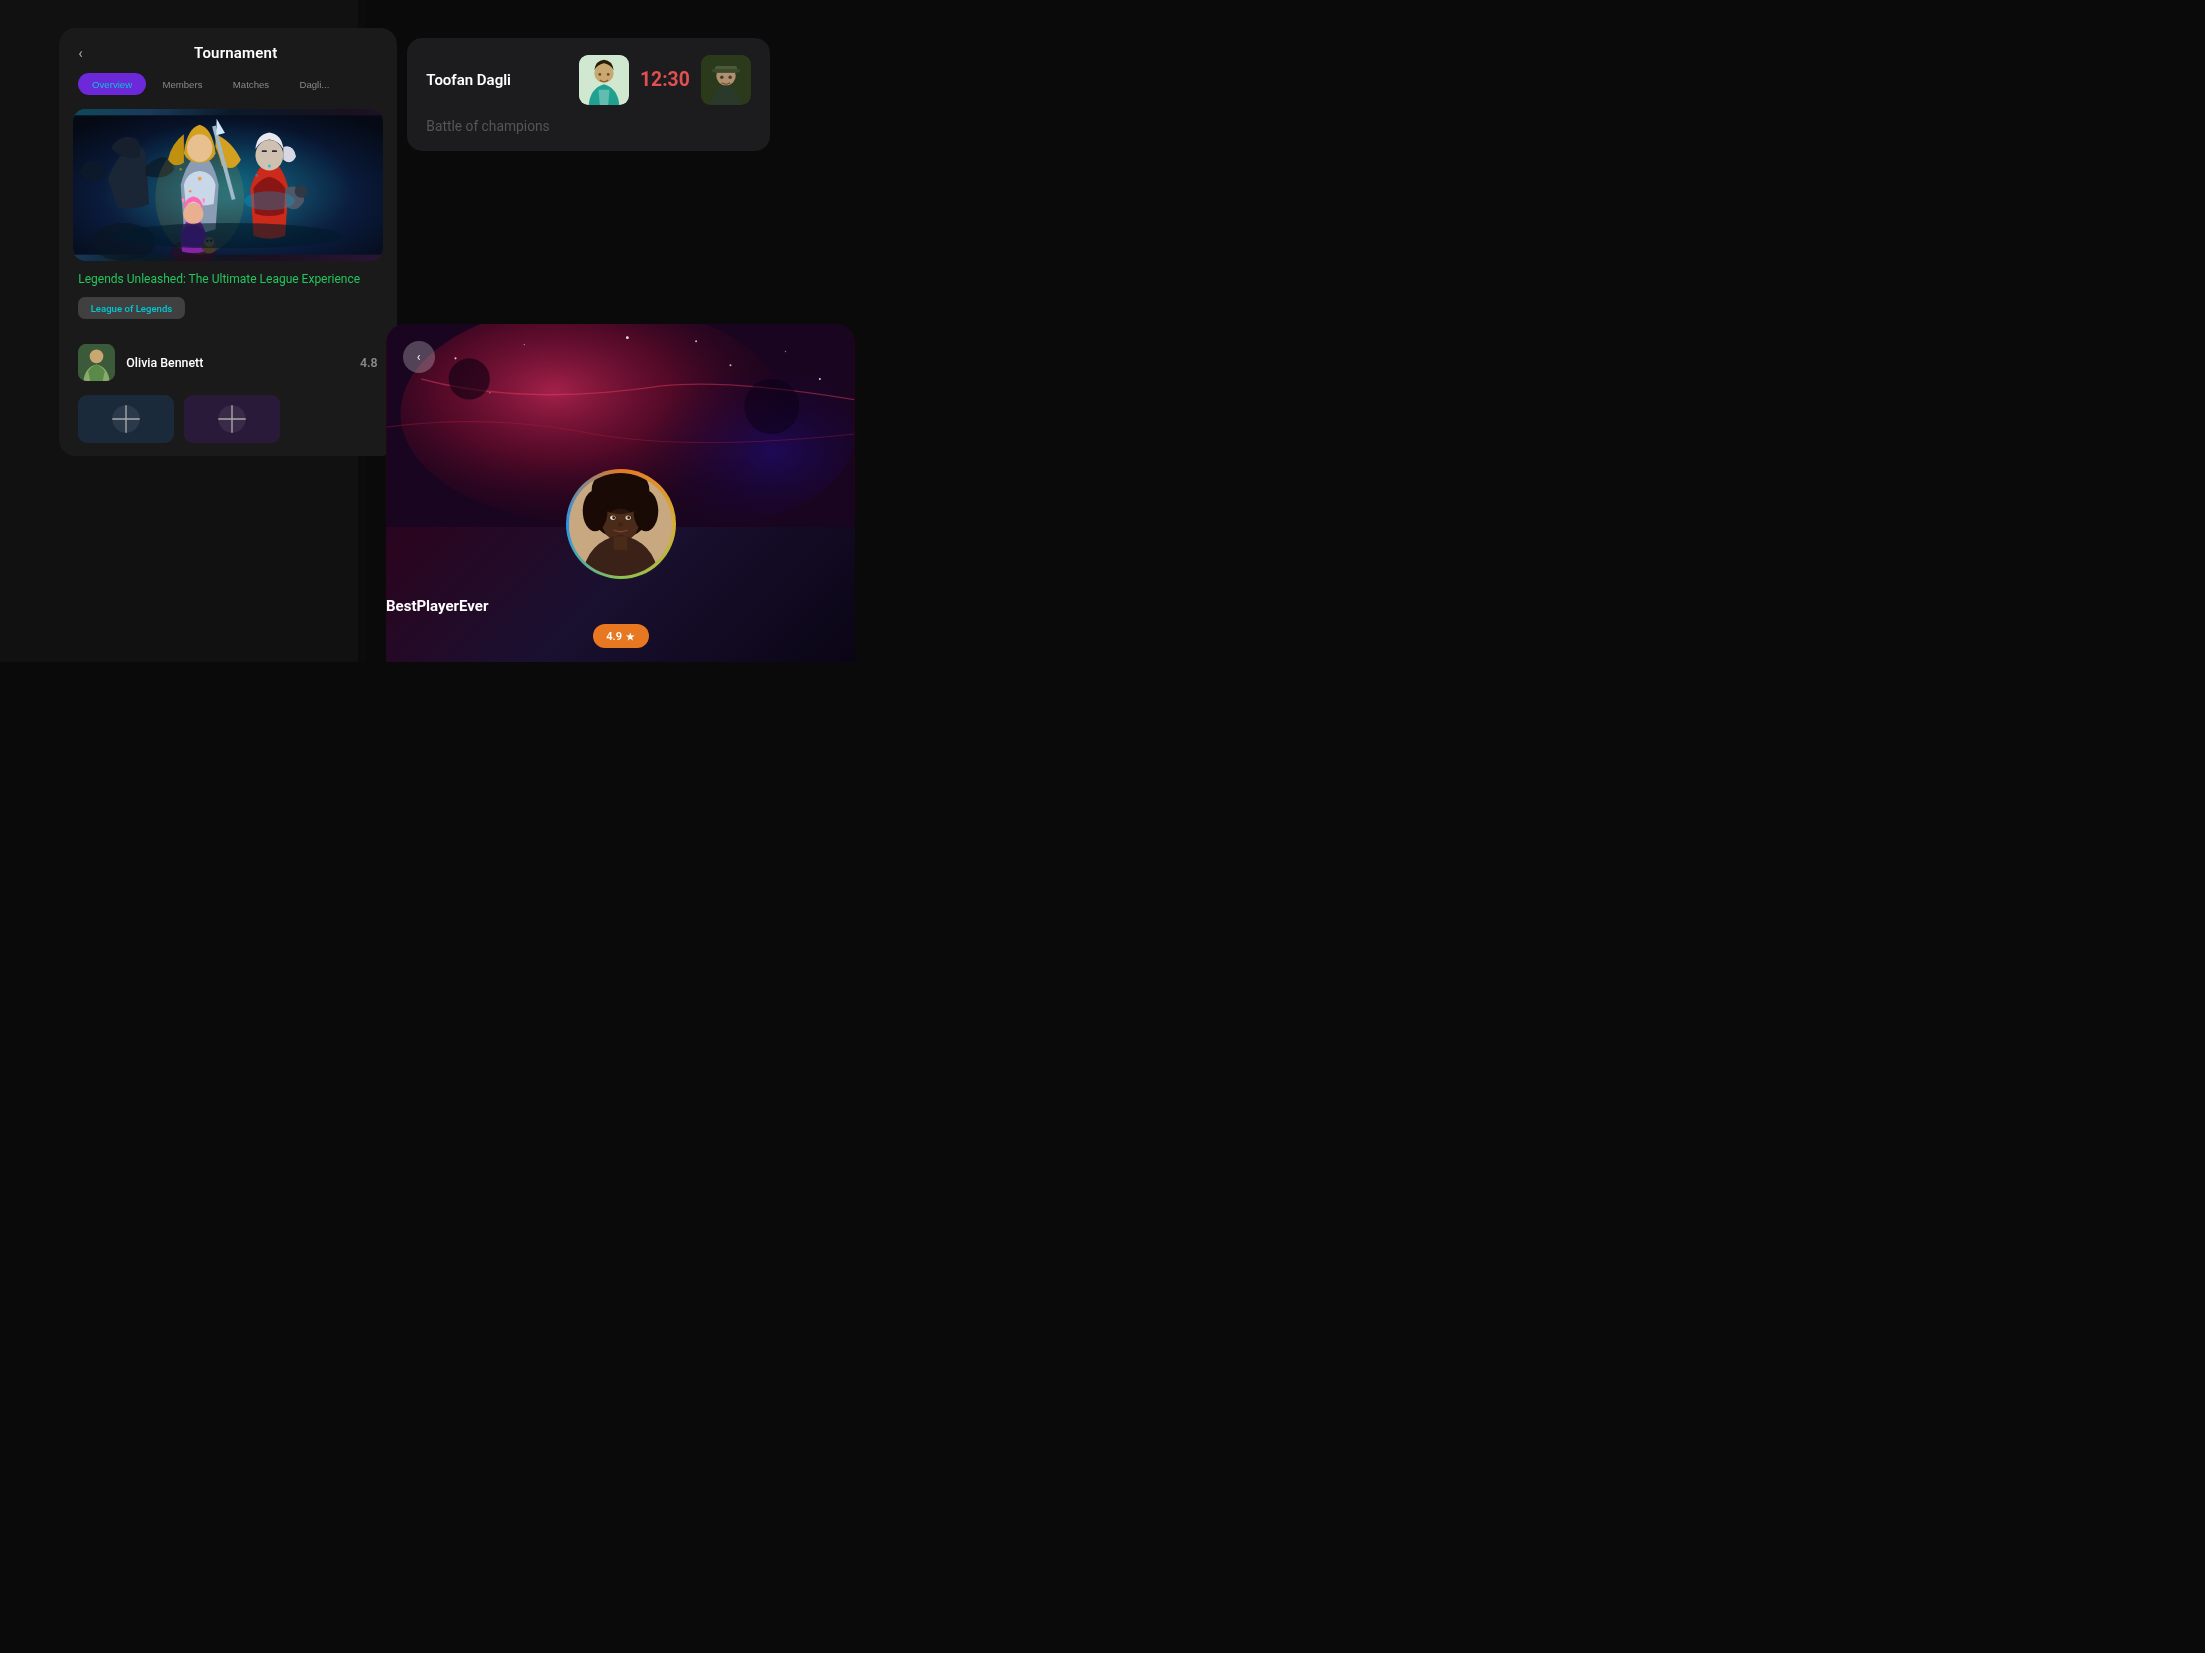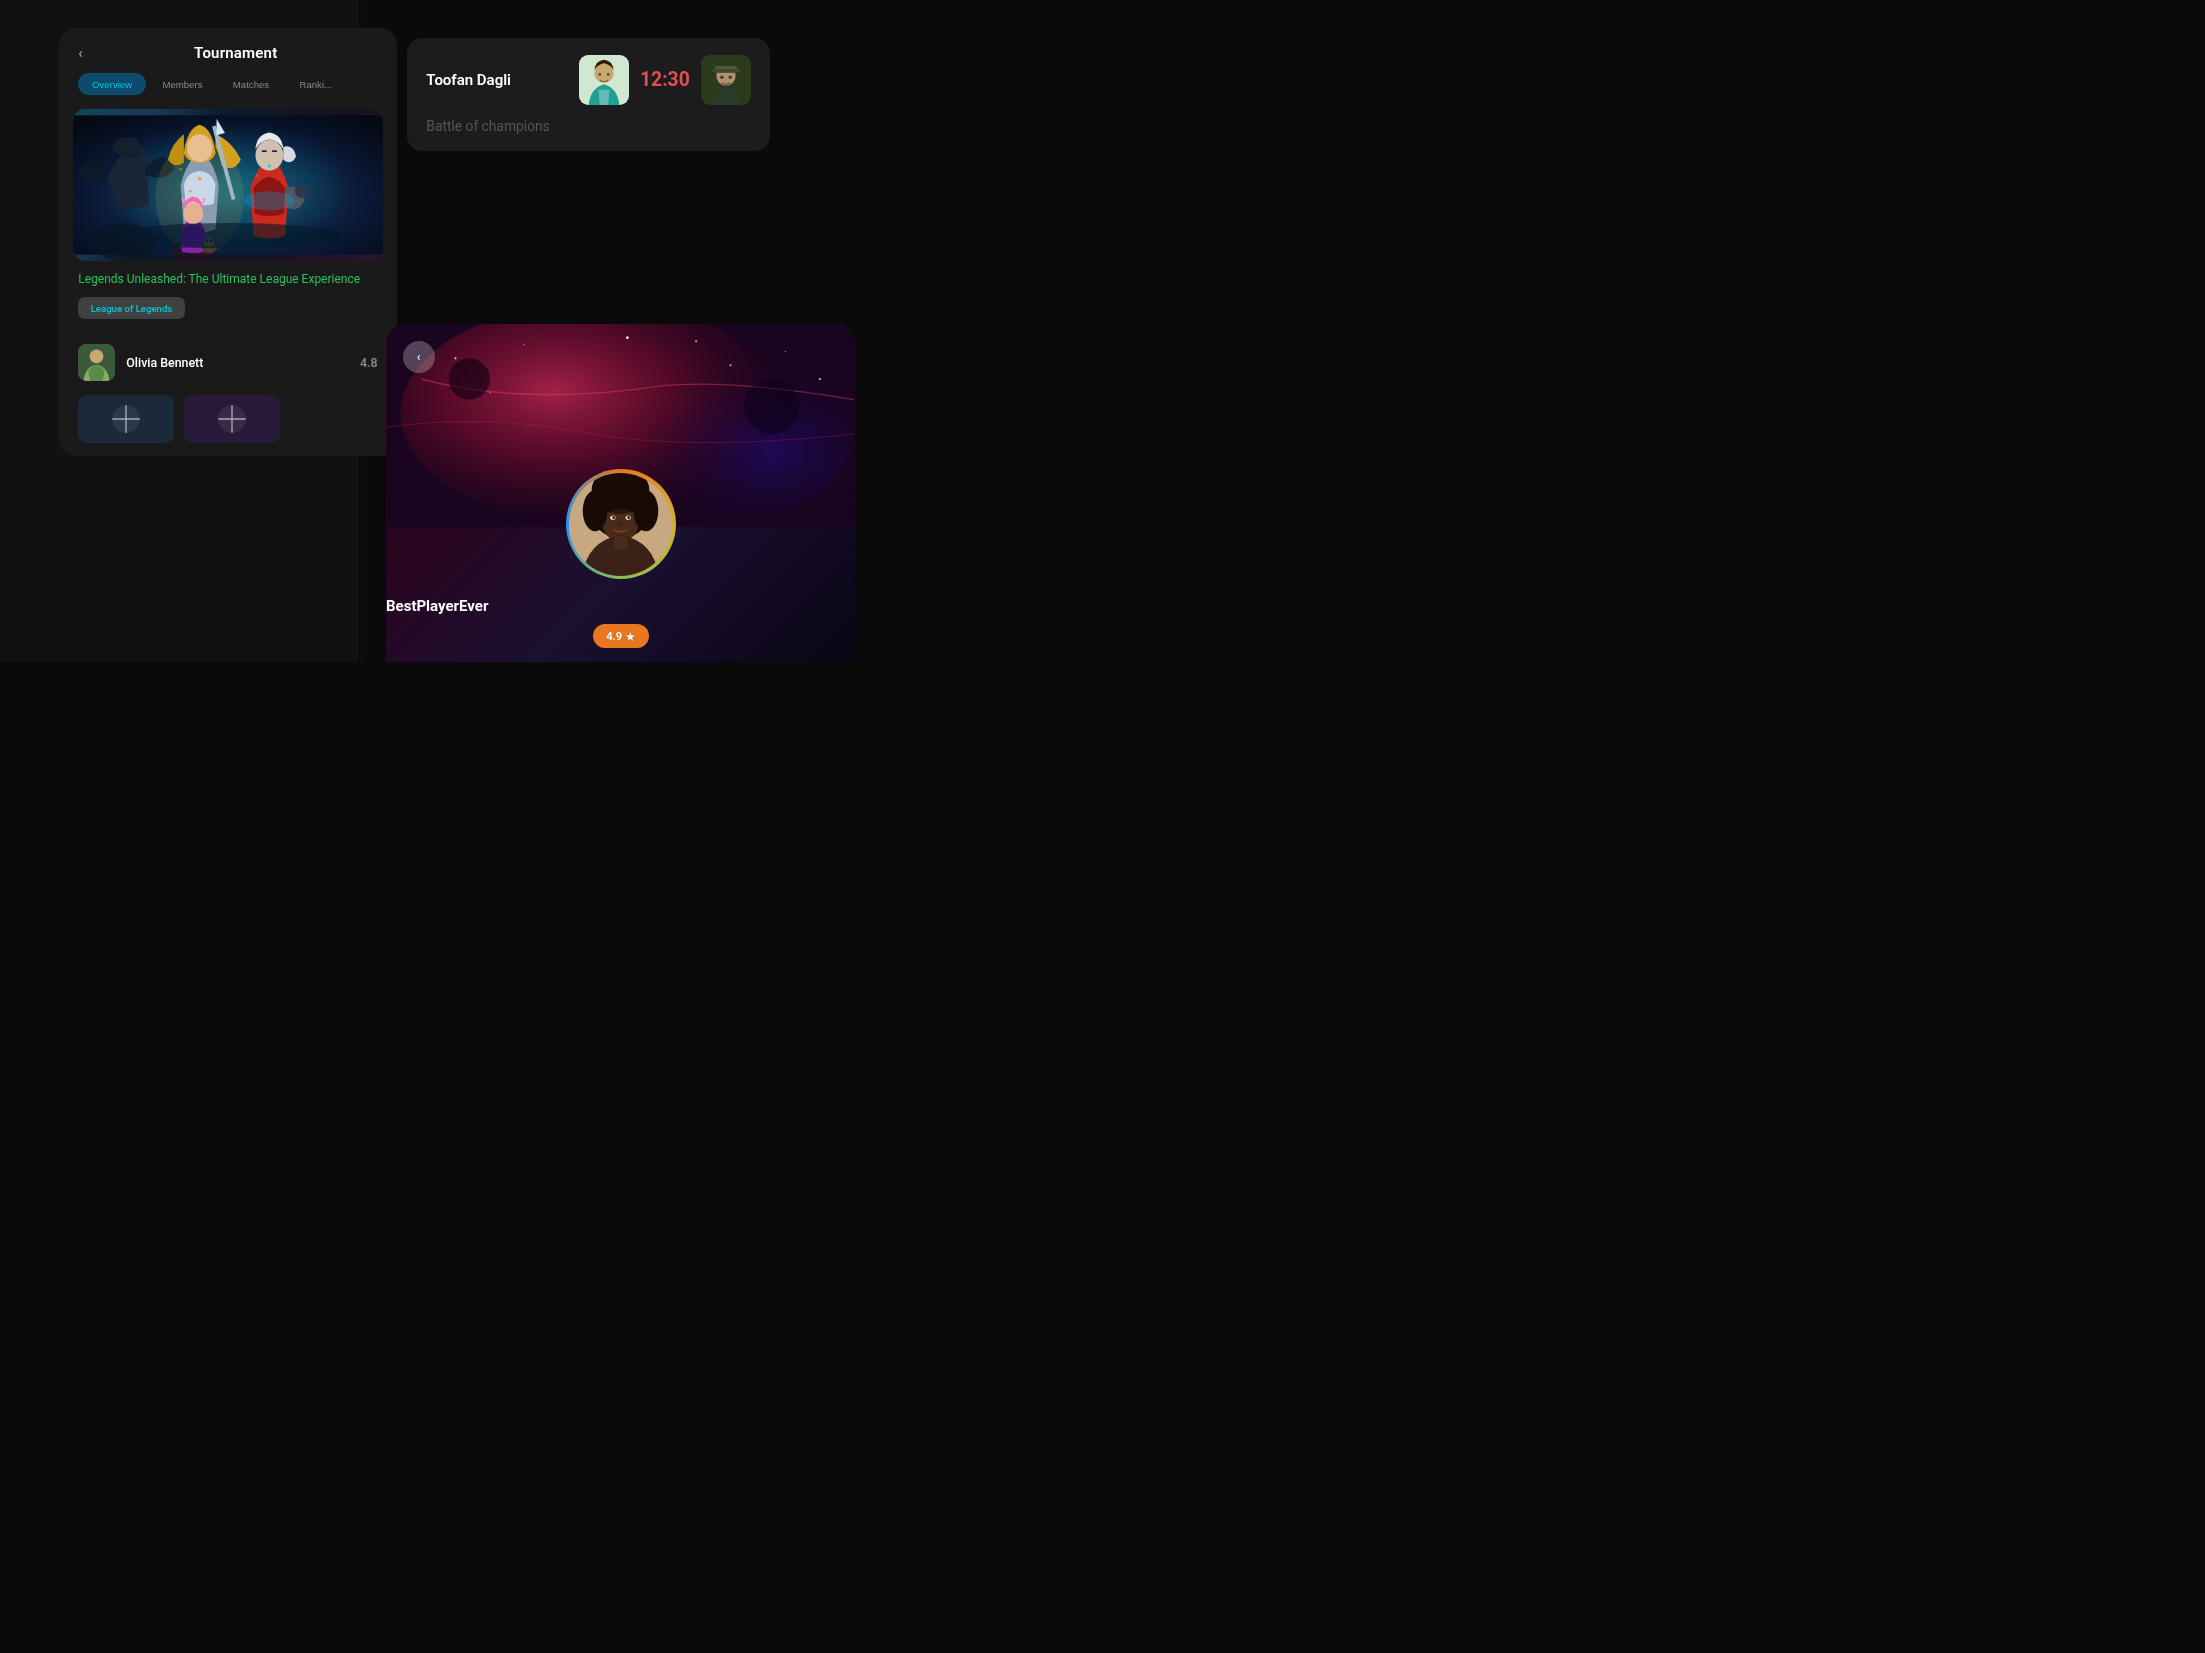--- a/index.html
+++ b/index.html
@@ -71,21 +71,21 @@
       border-radius: 13.8px;
       font-size: 9.6px;
       font-weight: 500;
       cursor: pointer;
       color: #888;
       background: transparent;
       border: none;
     }
 
     .tab.active {
-      background: #0c4a6e;
+      background: #6d28d9;
       color: #00c8d4;
     }
 
     
     .hero-image {
       margin: 0 13.8px;
       border-radius: 12.4px;
       overflow: hidden;
       height: 152px;
       background: linear-gradient(135deg, #1a3a4a 0%, #0d2233 30%, #1a1a2e 60%, #2d1b33 100%);
@@ -379,21 +379,21 @@
 
   <div class="card-header">
     <span class="back-btn">‹</span>
     <span class="card-title">Tournament</span>
   </div>
 
   <div class="tabs">
     <button class="tab active">Overview</button>
     <button class="tab">Members</button>
     <button class="tab">Matches</button>
-    <button class="tab">Ranki...</button>
+    <button class="tab">Dagli...</button>
   </div>
 
   <div class="hero-image">
     <div class="hero-image-inner">
       <svg class="champions-svg" viewBox="0 0 490 220" xmlns="http://www.w3.org/2000/svg">
 
         <defs>
           <radialGradient id="bg1" cx="50%" cy="60%" r="70%">
             <stop offset="0%" stop-color="#1a4a6a"></stop>
             <stop offset="60%" stop-color="#0a1a3a"></stop>

